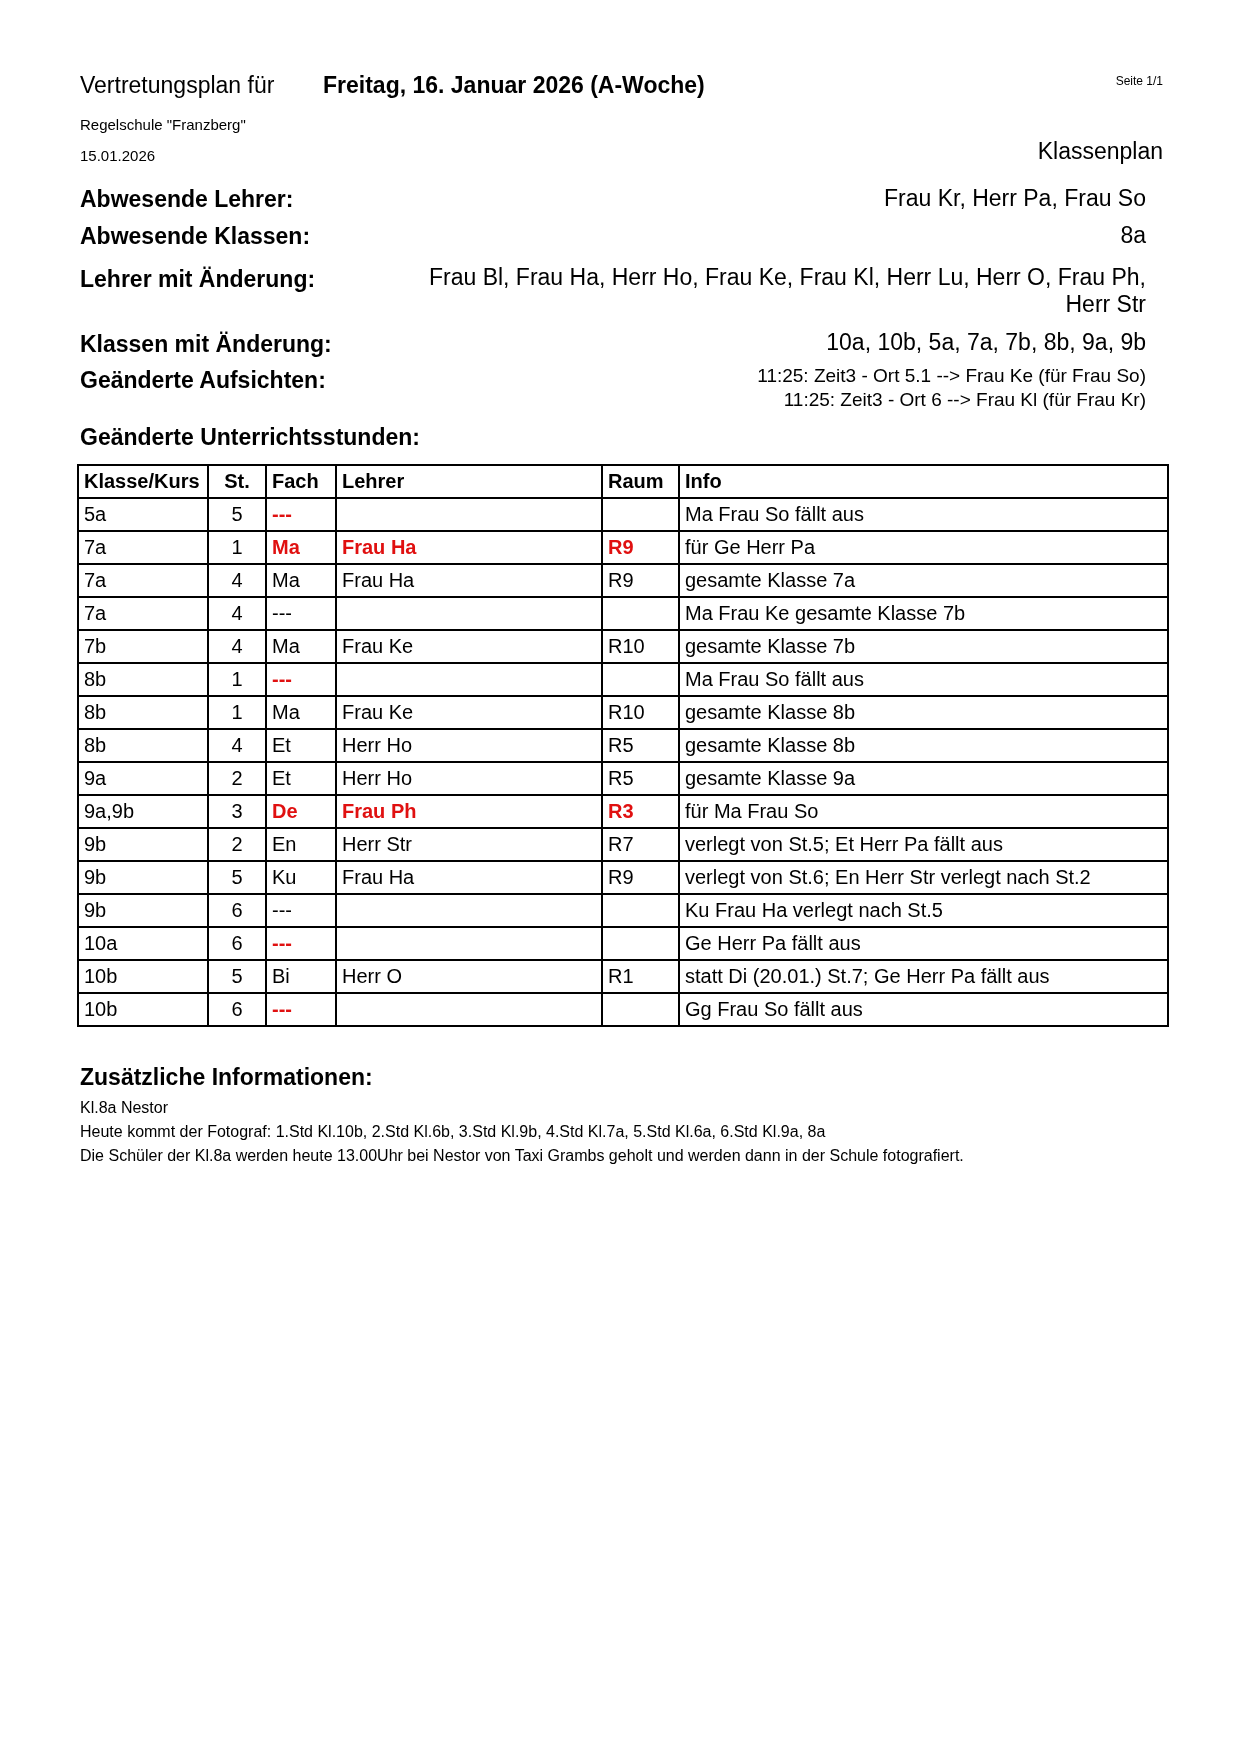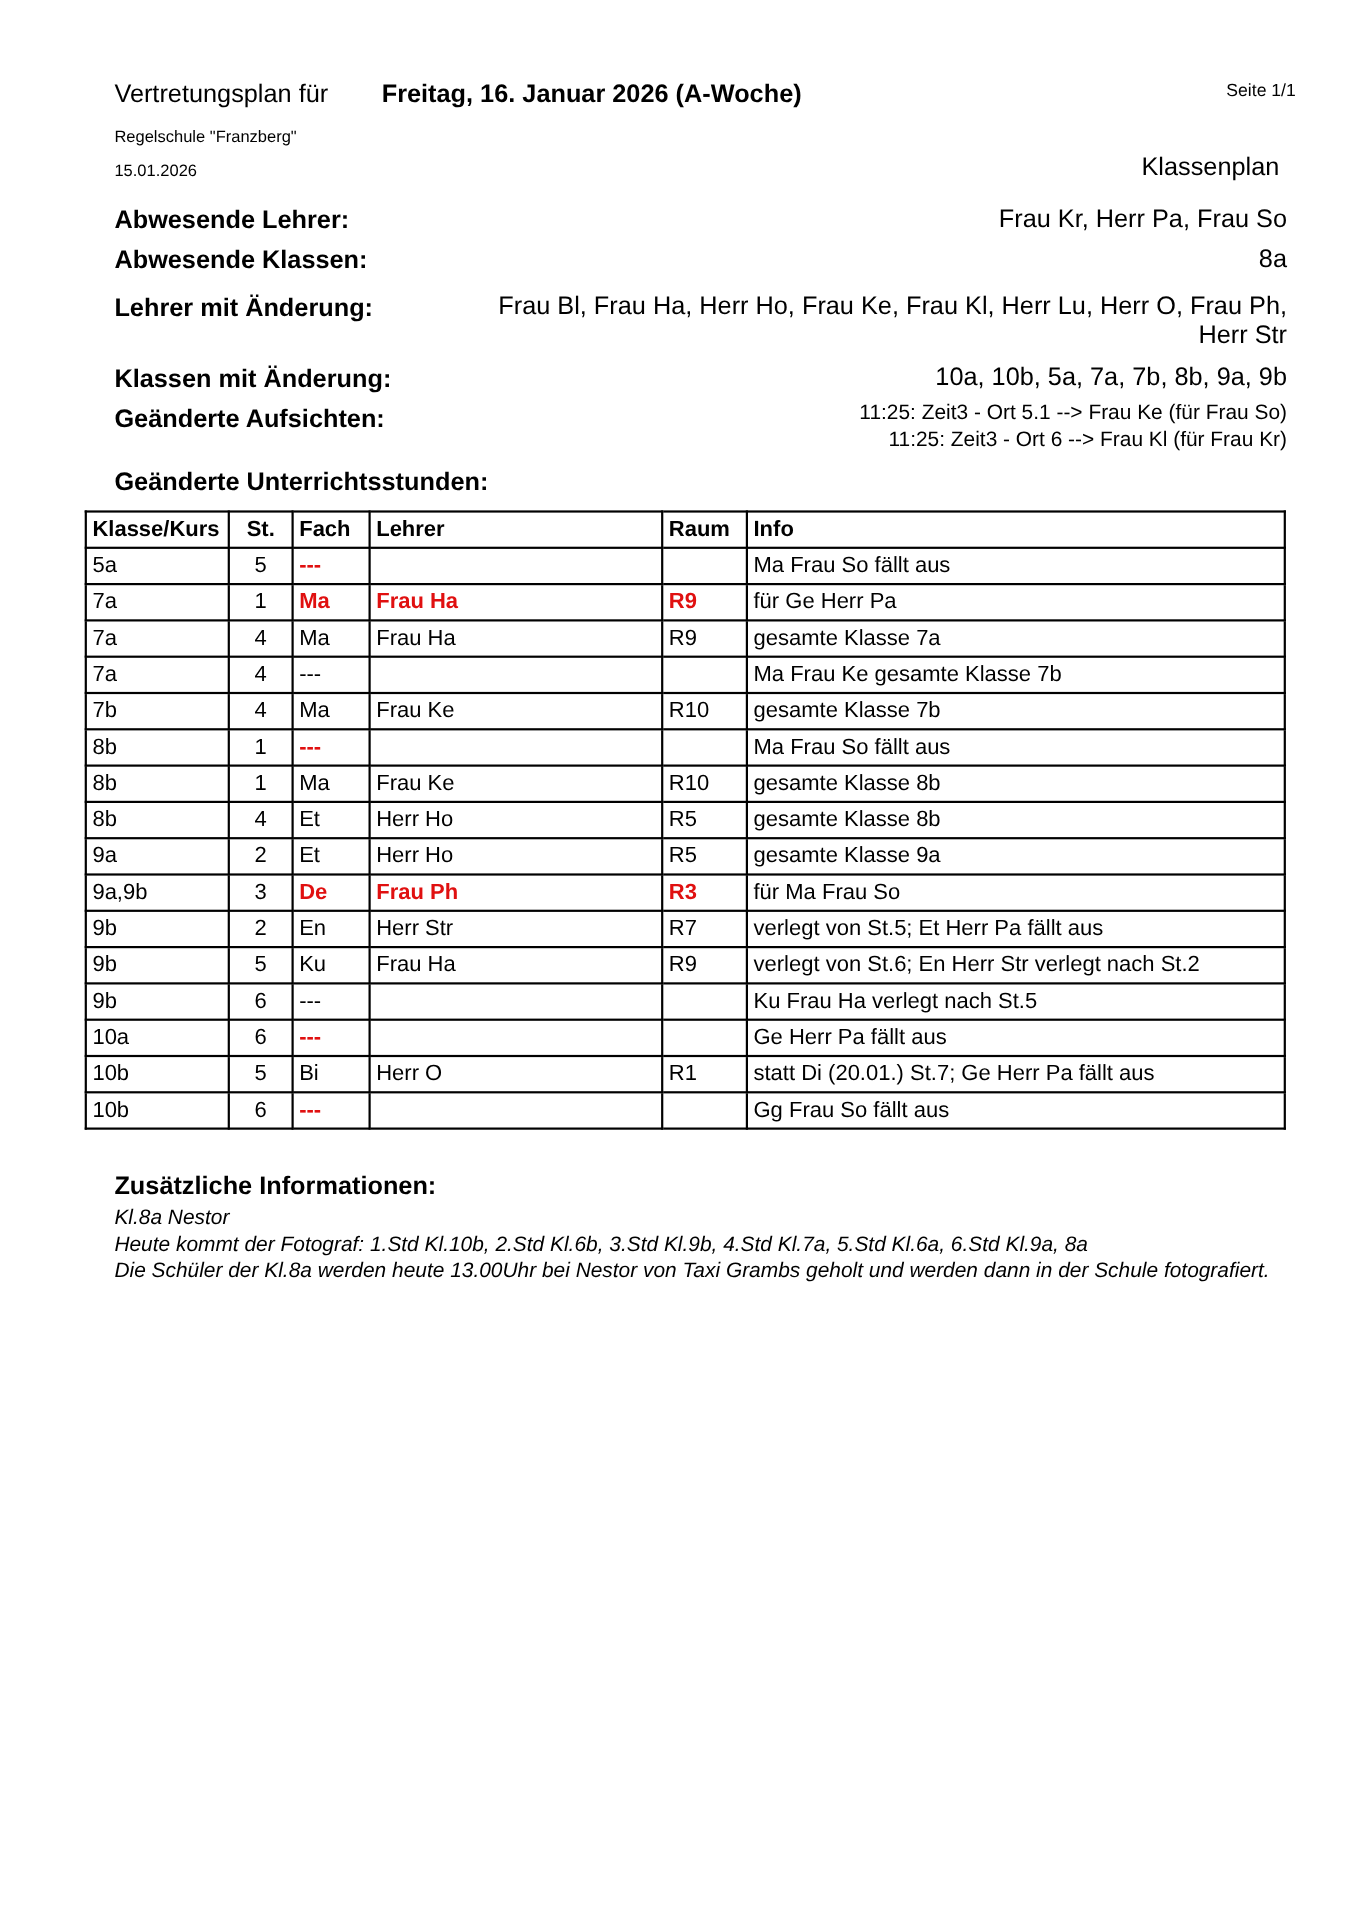--- a/index.html
+++ b/index.html
@@ -1,23 +1,23 @@
 <!DOCTYPE html>
 <html><head>
   <meta charset="utf-8">
   <style>
     html, body { margin: 0; padding: 0; background: #ffffff; }
     body {
       width: 1240px; height: 1754px; position: relative; overflow: hidden;
       font-family: "Liberation Sans", sans-serif; color: #000;
     }
-    .abs { position: absolute; white-space: nowrap; margin-left: 24px; }
+    .abs { position: absolute; white-space: nowrap; }
     .title-left { left: 80px; top: 72px; font-size: 23px; }
     .title-right { left: 323px; top: 72px; font-size: 23px; font-weight: bold; }
-    .page-no { right: 62px; top: 74px; font-size: 16px; }
+    .page-no { right: 77px; top: 74px; font-size: 12px; }
     .school { left: 80px; top: 116px; font-size: 15px; }
     .date { left: 80px; top: 147px; font-size: 15px; }
     .plantype { right: 77px; top: 138px; font-size: 23px; }
 
     .info-label { left: 80px; font-size: 23px; font-weight: bold; }
     .info-val { left: 386px; font-size: 23px; white-space: normal; width: 760px; line-height: 27px; text-align: right; }
     .info-val.small { font-size: 19px; line-height: 24px; }
 
     .section-title { left: 80px; font-size: 23px; font-weight: bold; text-align: center; }
 
@@ -29,21 +29,21 @@
     }
     table.plan th, table.plan td {
       border: 2px solid #000;
       height: 31px; padding: 0 5px; text-align: left; vertical-align: middle;
       white-space: nowrap;
     }
     table.plan th { font-weight: bold; }
     table.plan td.st, table.plan th.st { text-align: center; }
     .red { color: #e01010; font-weight: bold; }
 
-    .extra { left: 80px; font-size: 19px; white-space: normal; width: 1100px; line-height: 24px; font-style: italic; }
+    .extra { left: 80px; font-size: 16px; white-space: normal; width: 1100px; line-height: 24px; }
   </style>
 </head>
 <body>
 
 <div class="abs title-left">Vertretungsplan für</div>
 <div class="abs title-right">Freitag, 16. Januar 2026 (A-Woche)</div>
 <div class="abs page-no">Seite 1/1</div>
 <div class="abs school">Regelschule "Franzberg"</div>
 <div class="abs date">15.01.2026</div>
 <div class="abs plantype">Klassenplan</div>

